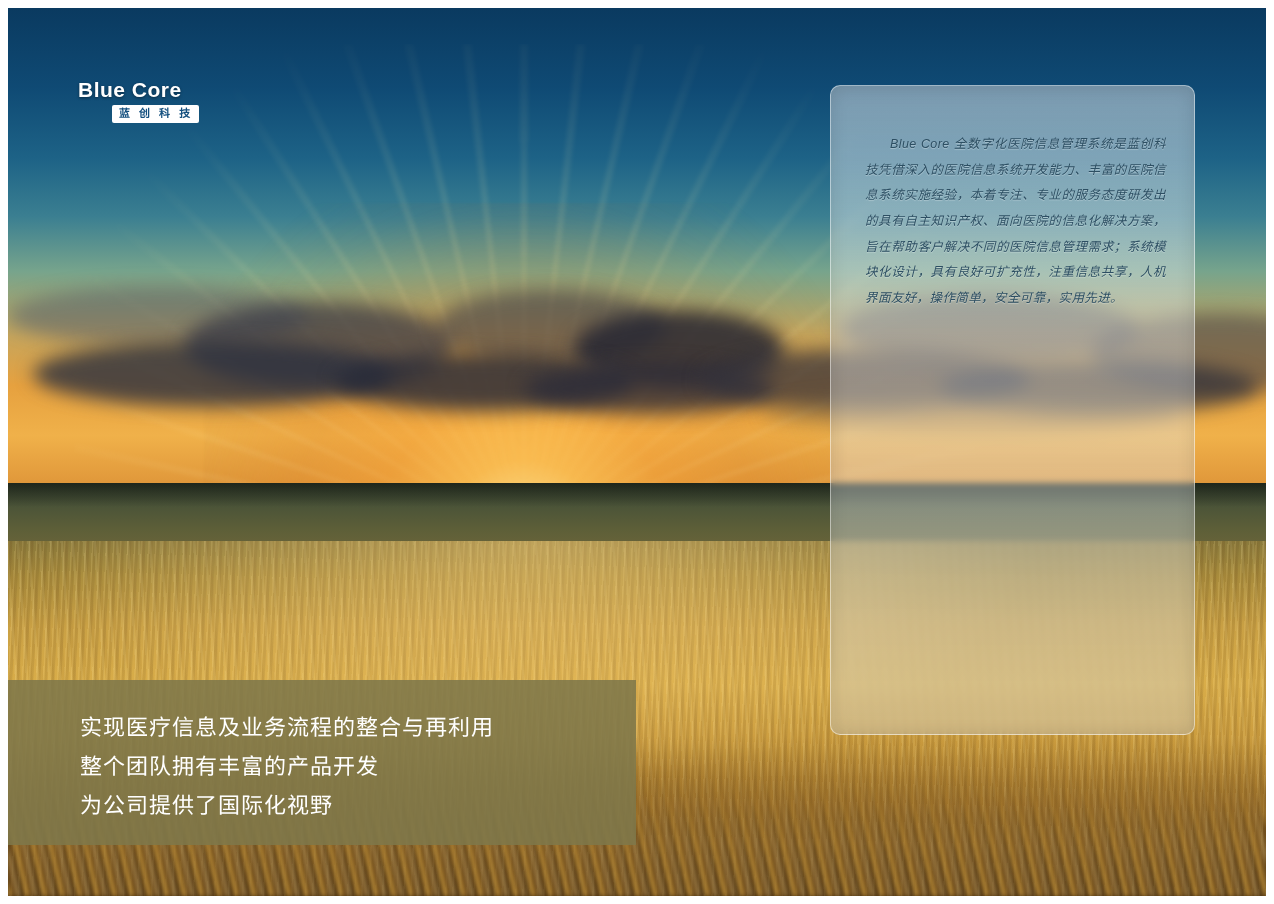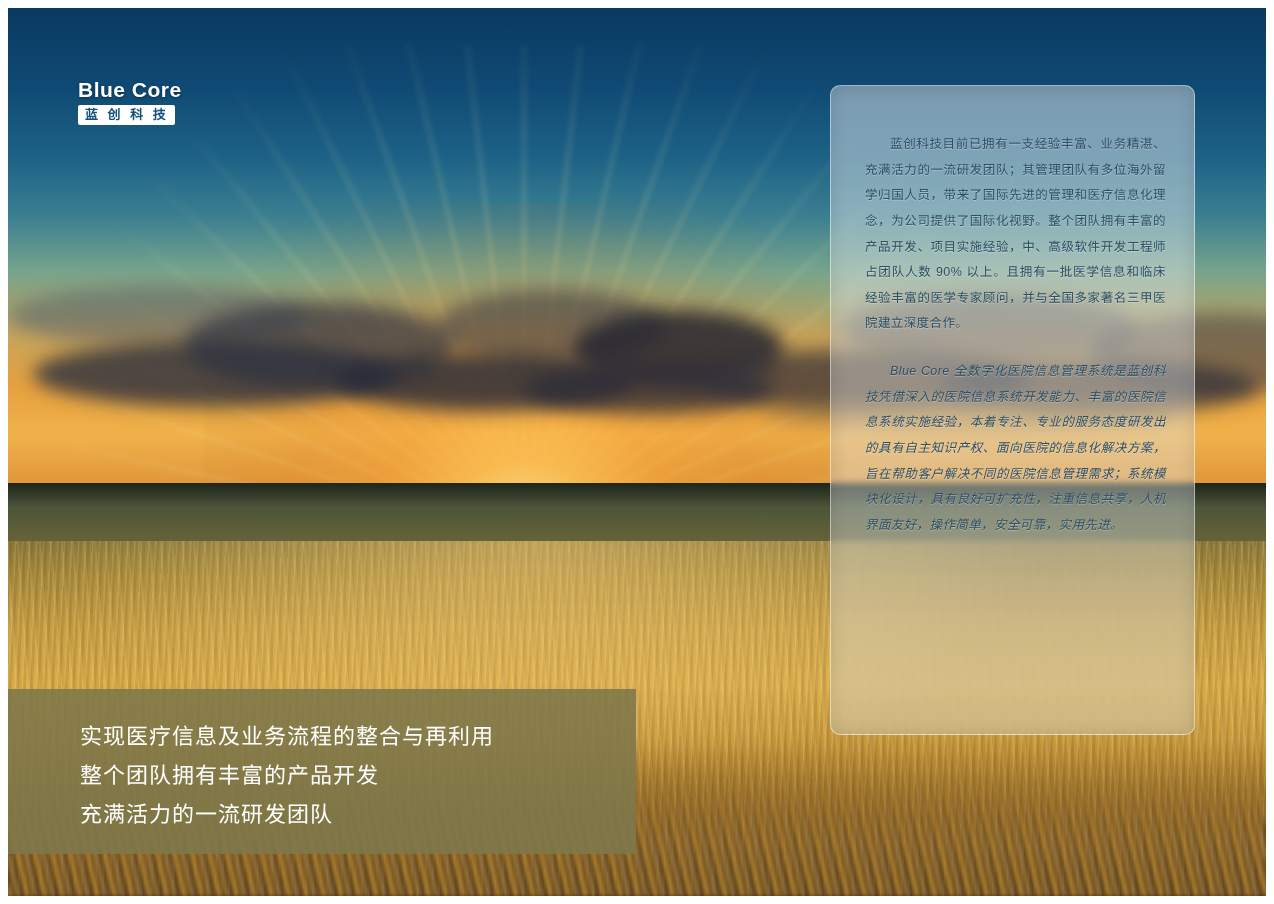--- a/index.html
+++ b/index.html
@@ -216,26 +216,27 @@
     font-weight: bold;
     letter-spacing: 0.5px;
     line-height: 1.1;
     text-shadow: 0 1px 3px rgba(0,0,0,0.45);
   }
   .logo-cn {
     margin-top: 4px;
     display: inline-block;
     background: #ffffff;
     color: #14507f;
-    font-size: 13px;
+    font-size: 11px;
     font-weight: bold;
     letter-spacing: 3px;
     padding: 2px 6px 2px 7px;
     border-radius: 2px;
     line-height: 1.25;
+    margin-left: 34px;
   }
 
   
   .panel {
     position: absolute;
     left: 830px;
     top: 85px;
     width: 365px;
     height: 650px;
     border-radius: 10px;
@@ -264,21 +265,20 @@
   
   .slogan {
     position: absolute;
     left: 8px;
     top: 680px;
     width: 628px;
     height: 165px;
     background: rgba(126,120,74,0.88);
     box-sizing: border-box;
     padding: 28px 40px 0 72px;
-    margin-top: 9px;
   }
   .slogan div {
     color: #ffffff;
     font-size: 22px;
     line-height: 1.78;
     letter-spacing: 1px;
     white-space: nowrap;
   }
 </style>
 </head>
@@ -316,23 +316,22 @@
 
     <div class="fg-wheat"></div>
   </div>
 
   <div class="logo">
     <div class="logo-en">Blue Core</div>
     <div class="logo-cn">蓝 创 科 技</div>
   </div>
 
   <div class="panel">
-    <p>蓝创科技目前已拥有一支经验丰富、业务精湛、充满活力的一流研发团队；其管理团队有多位海外留学归国人员，带来了国际先进的管理和医疗信息化理念，为公司提供了国际化视野。整个团队拥有丰富的产品开发、项目实施经验，中、高级软件开发工程师占团队人数 90% 以上。且拥有一批医学信息和临床经验丰富的医学专家顾问，并与全国多家著名三甲医院建立深度合作。</p>
     <p class="brand-lead">Blue Core 全数字化医院信息管理系统是蓝创科技凭借深入的医院信息系统开发能力、丰富的医院信息系统实施经验，本着专注、专业的服务态度研发出的具有自主知识产权、面向医院的信息化解决方案，旨在帮助客户解决不同的医院信息管理需求；系统模块化设计，具有良好可扩充性，注重信息共享，人机界面友好，操作简单，安全可靠，实用先进。</p>
   </div>
 
   <div class="slogan">
     <div>实现医疗信息及业务流程的整合与再利用</div>
     <div>整个团队拥有丰富的产品开发</div>
-    <div>充满活力的一流研发团队</div>
+    <div>为公司提供了国际化视野</div>
   </div>
 
 </div>
 
 </body></html>

